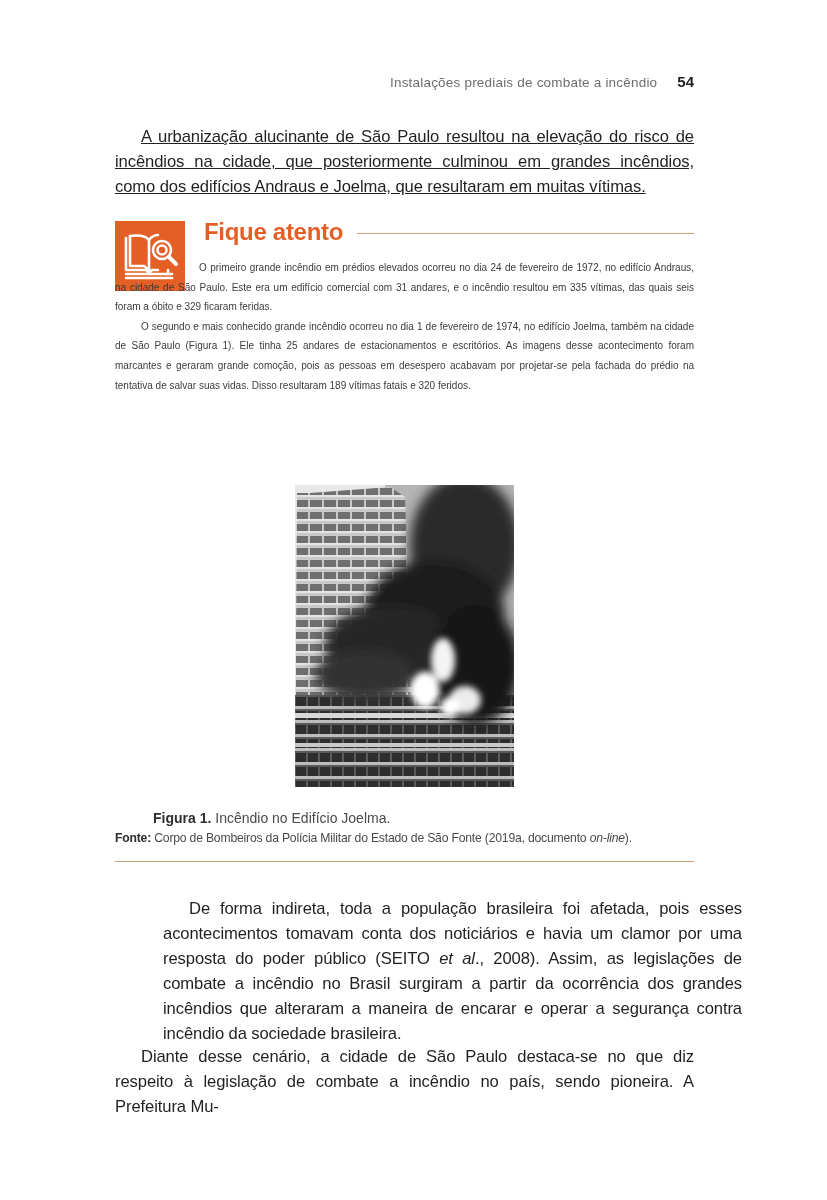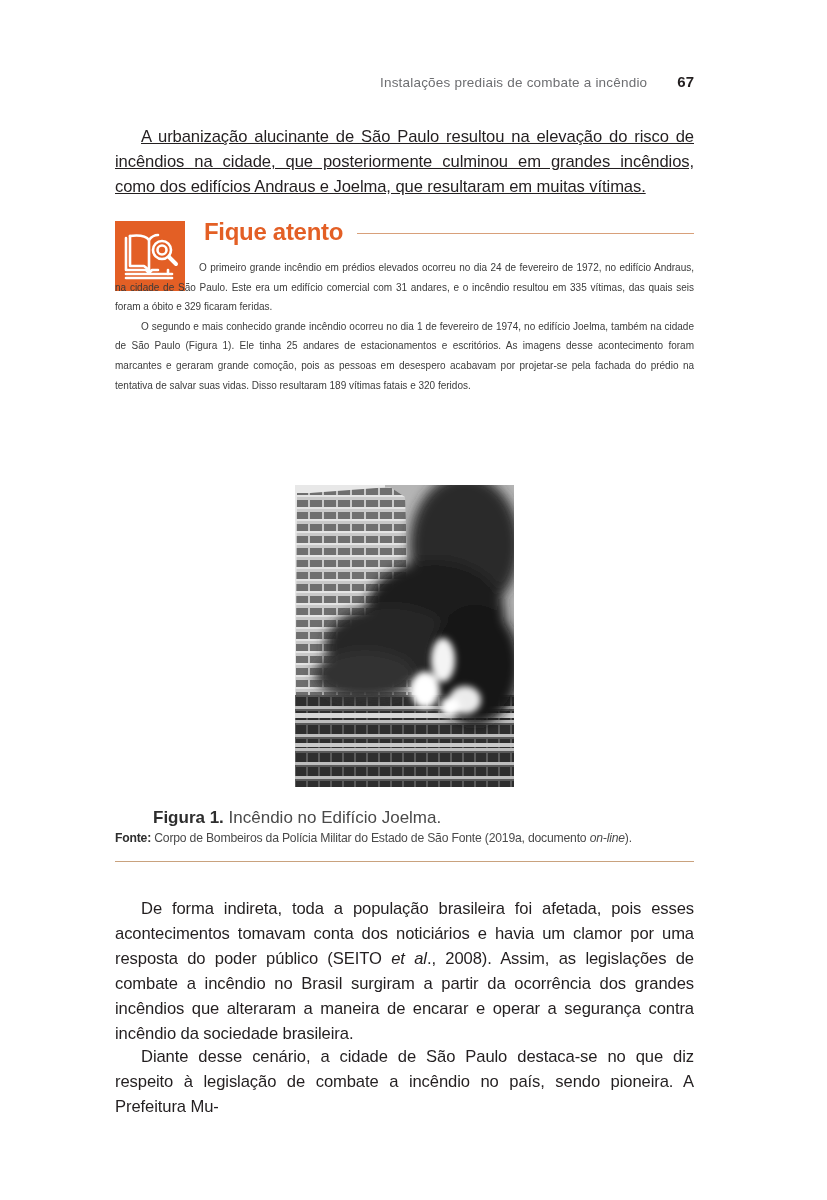--- a/index.html
+++ b/index.html
@@ -1,54 +1,54 @@
 <!DOCTYPE html>
 <html><head>
 <meta charset="utf-8">
 <style>
   html, body { margin: 0; padding: 0; background: #ffffff; }
   body { width: 827px; height: 1200px; position: relative; overflow: hidden;
          font-family: "Liberation Sans", "DejaVu Sans", sans-serif; color: #231f20; }
 
-  .running-header { position: absolute; top: 73px; right: 133px; display: flex; align-items: baseline; gap: 30px; }
+  .running-header { position: absolute; top: 73px; right: 133px; display: flex; align-items: baseline; gap: 20px; }
   .running-title { font-size: 13.5px; color: #6d6e71; letter-spacing: 0.2px; }
   .page-number { font-size: 15px; font-weight: bold; color: #231f20; }
 
   .text-block { position: absolute; left: 115px; width: 579px; }
   .para { font-size: 16.6px; line-height: 25px; text-align: justify; margin: 0; text-indent: 26px; letter-spacing: -0.1px; }
 
   #intro { top: 124px; text-decoration: underline; }
 
   
   .callout-icon-box { position: absolute; left: 115px; top: 221px; width: 70px; height: 70px; background: #e35f25; }
   .callout-icon-box svg { position: absolute; left: 7px; top: 9px; }
   .callout-title { position: absolute; left: 204px; top: 218px; font-size: 24px; font-weight: bold; color: #e35f25; letter-spacing: -0.3px; }
   .callout-rule { position: absolute; left: 357px; top: 233px; width: 337px; height: 1px; background: #d8a07a; }
   .callout-text { position: absolute; left: 115px; top: 258px; width: 579px; }
   .callout-para { font-size: 10px; line-height: 19.6px; margin: 0; text-align: justify; color: #3b3b3b; letter-spacing: 0; }
   .callout-para.first { text-indent: 84px; }
   .callout-para.second { text-indent: 26px; }
 
   
   .figure-photo { position: absolute; left: 295px; top: 485px; width: 219px; height: 302px; overflow: hidden; background: #9a9a9a; }
-  .figure-caption { position: absolute; left: 115px; top: 808px; font-size: 17px; color: #4a4a4a; line-height: 20px; padding-left: 38px; }
+  .figure-caption { position: absolute; left: 115px; top: 808px; font-size: 14px; color: #4a4a4a; line-height: 20px; padding-left: 38px; }
   .figure-caption b { color: #2e2e2e; }
   .figure-source { position: absolute; left: 115px; top: 828px; font-size: 12.2px; color: #4a4a4a; line-height: 20px; letter-spacing: -0.2px; }
   .figure-source b { color: #2e2e2e; }
   .figure-rule { position: absolute; left: 115px; top: 861px; width: 579px; height: 1px; background: #c9a27e; }
 
-  #body2 { top: 896px; }
+  #body2 { top: 896px; margin-left: 48px; }
   #body3 { top: 1044px; }
 </style>
 </head>
 <body>
 
 <div class="running-header">
   <span class="running-title">Instalações prediais de combate a incêndio</span>
-  <span class="page-number">67</span>
+  <span class="page-number">54</span>
 </div>
 
 <div class="text-block" id="intro">
   <p class="para">A urbanização alucinante de São Paulo resultou na elevação do risco de incêndios na cidade, que posteriormente culminou em grandes incêndios, como dos edifícios Andraus e Joelma, que resultaram em muitas vítimas.</p>
 </div>
 
 <div class="callout-icon-box">
   <svg width="58" height="52" viewBox="0 0 58 52" fill="none" stroke="#ffffff" stroke-width="2.6" stroke-linecap="round" stroke-linejoin="round">
     <path d="M4 8 L4 40 L24 40 L27 43 L30 40 L36 40"></path>
     <path d="M8 6 L8 36 L22 36 L27 40"></path>

